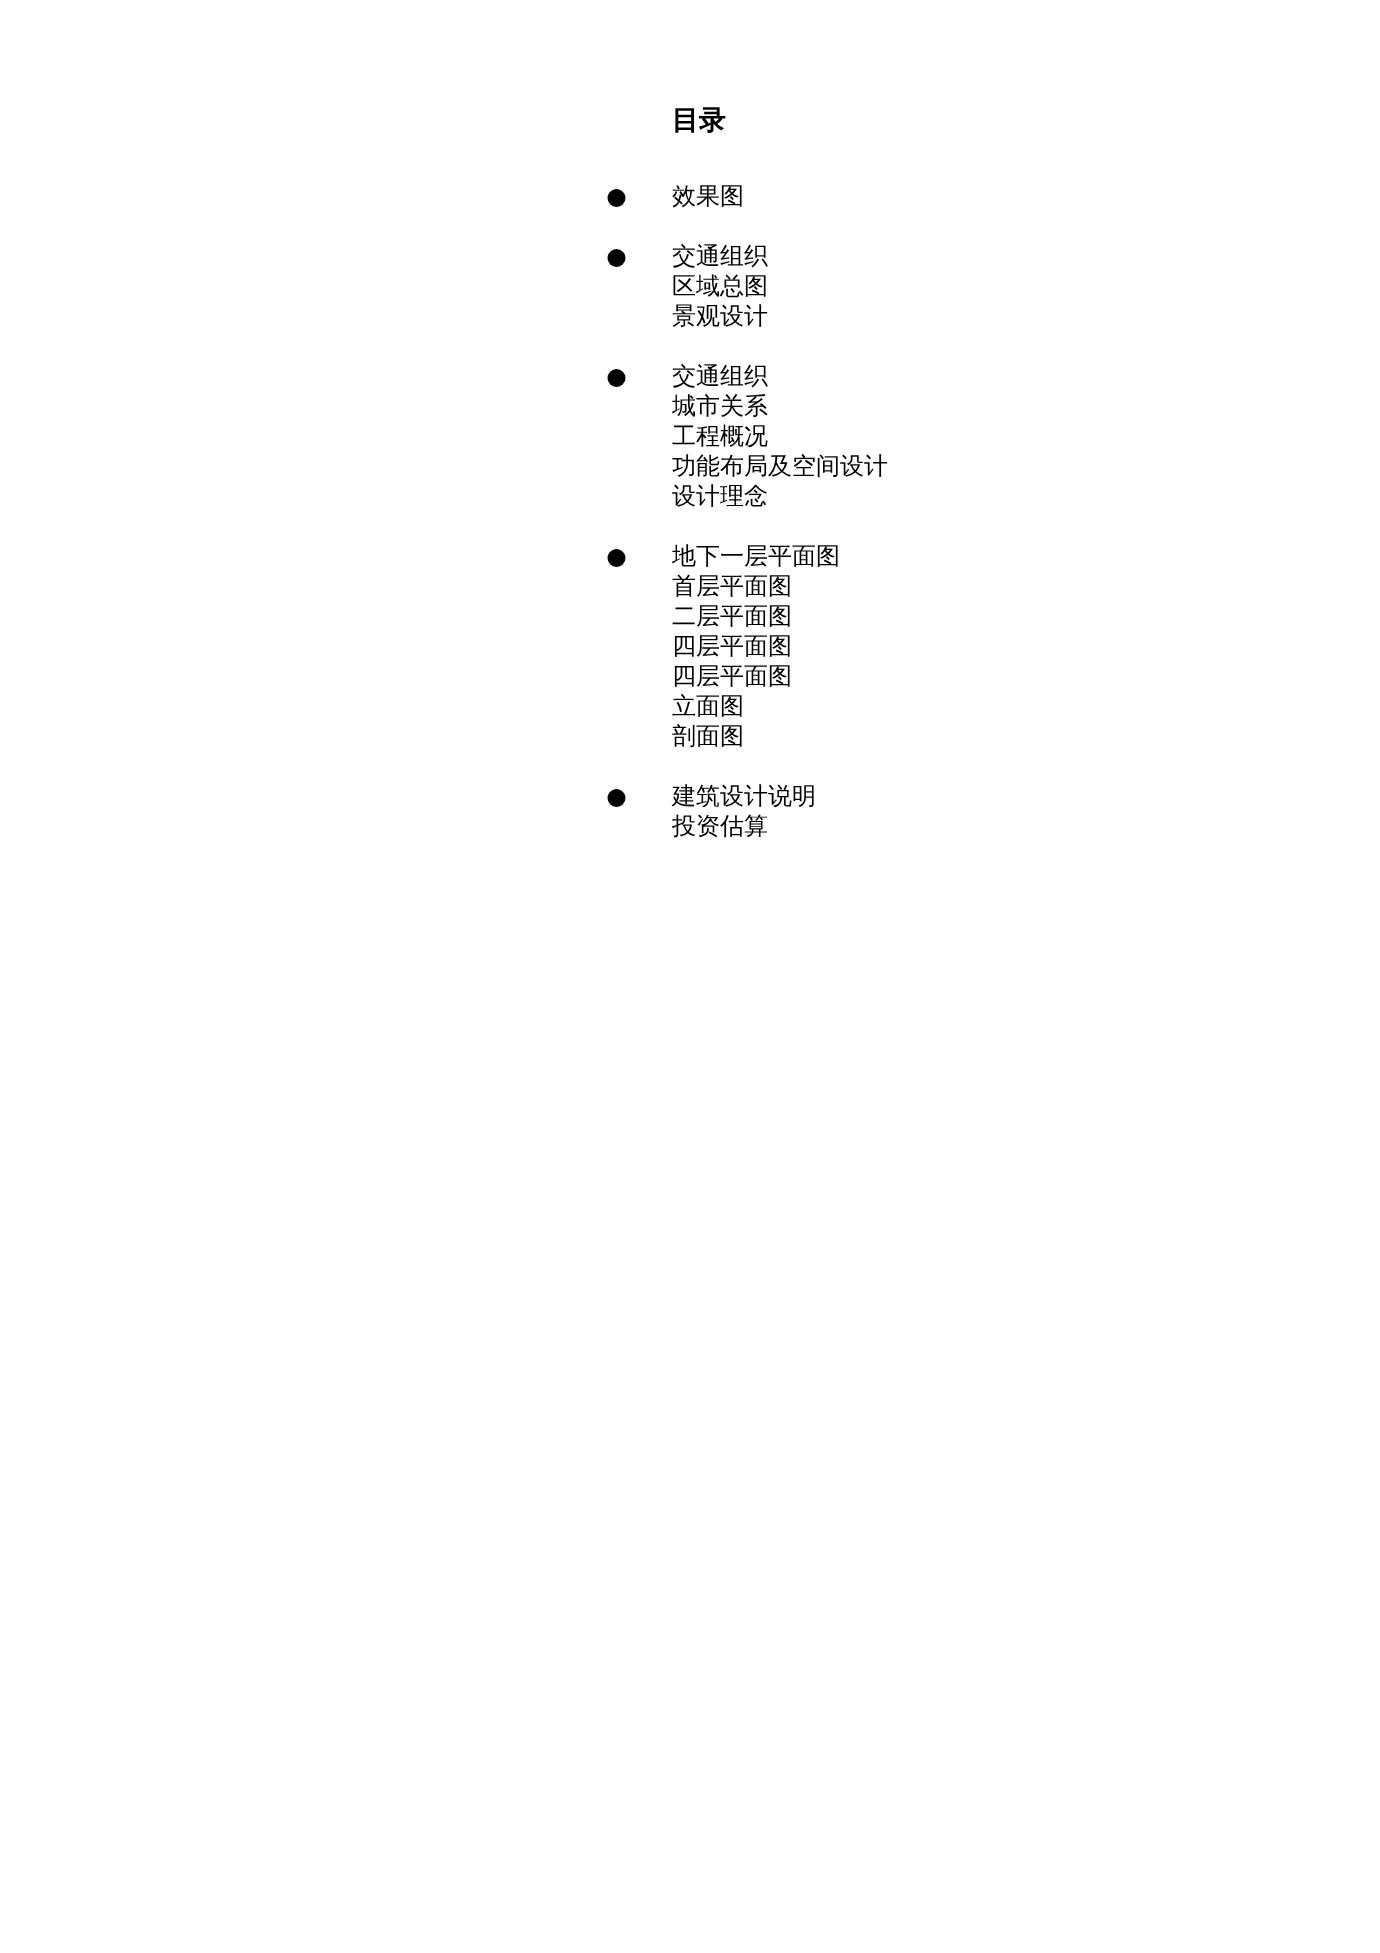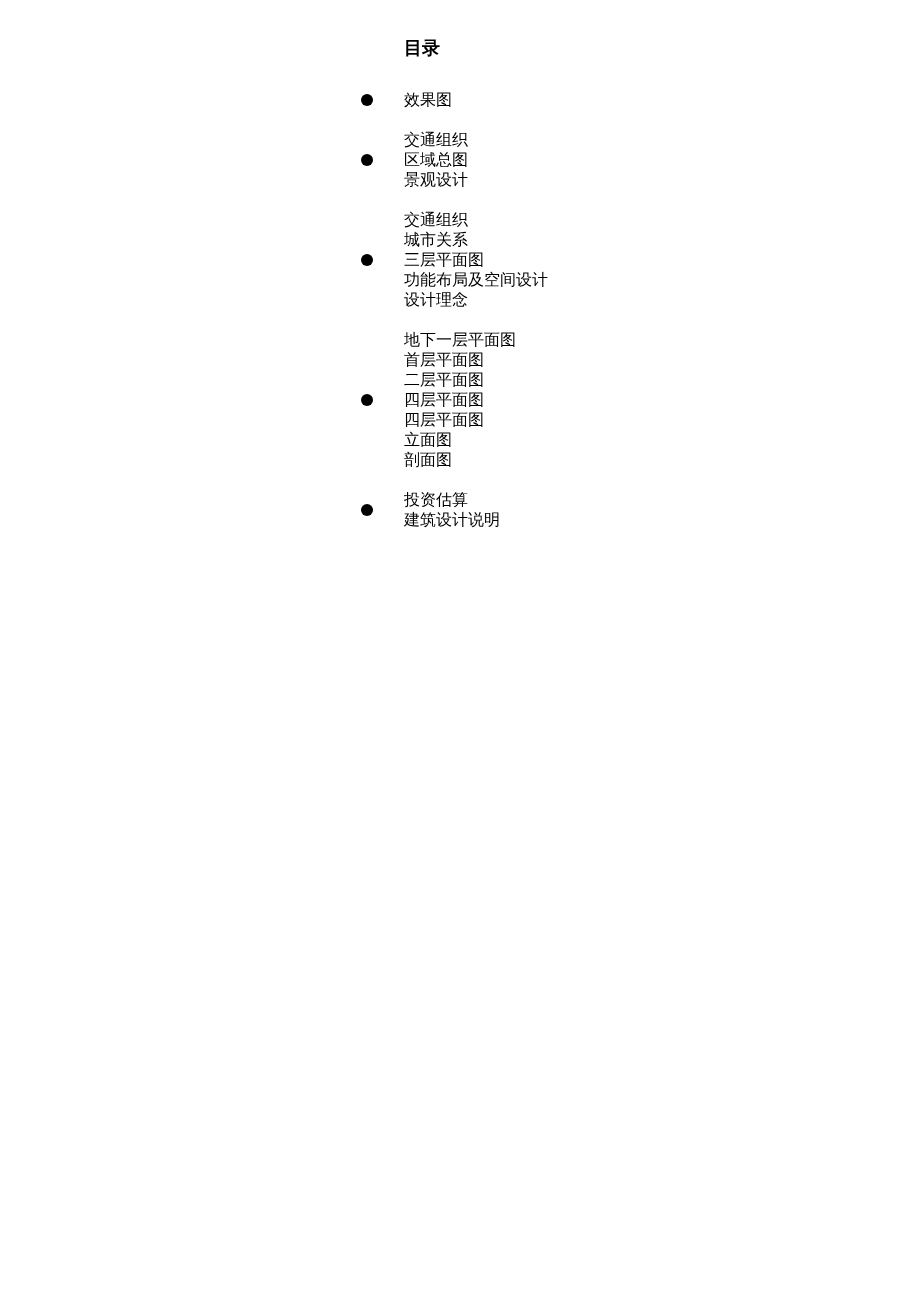--- a/index.html
+++ b/index.html
@@ -9,36 +9,37 @@
     }
     body {
       background: #ffffff;
       font-family: "SimSun", "宋体", serif;
       font-size: 16px;
       color: #000000;
       width: 920px;
       min-height: 1302px;
     }
     .page {
-      padding-top: 36px;
+      padding-top: 68px;
       padding-left: 360px;
+      margin-left: 44px;
     }
     .title {
       font-weight: bold;
       font-family: "SimHei", "黑体", sans-serif;
       font-size: 18px;
       margin-left: 44px;
       margin-bottom: 30px;
     }
     .section {
       margin-bottom: 20px;
     }
     .row {
       display: flex;
-      align-items: center;
+      align-items: flex-start;
       line-height: 20px;
     }
     .bullet-col {
       width: 44px;
       display: flex;
       align-items: center;
       height: 20px;
     }
     .bullet {
       width: 12px;
@@ -85,21 +86,21 @@
   </div>
 
   <div class="section">
     <div class="row">
       <div class="bullet-col">
         <div class="bullet"></div>
       </div>
       <div class="text-col">
         <div class="item-line">交通组织</div>
         <div class="item-line">城市关系</div>
-        <div class="item-line">三层平面图</div>
+        <div class="item-line">工程概况</div>
         <div class="item-line">功能布局及空间设计</div>
         <div class="item-line">设计理念</div>
       </div>
     </div>
   </div>
 
   <div class="section">
     <div class="row">
       <div class="bullet-col">
         <div class="bullet"></div>
@@ -115,19 +116,19 @@
       </div>
     </div>
   </div>
 
   <div class="section">
     <div class="row">
       <div class="bullet-col">
         <div class="bullet"></div>
       </div>
       <div class="text-col">
+        <div class="item-line">建筑设计说明</div>
         <div class="item-line">投资估算</div>
-        <div class="item-line">建筑设计说明</div>
       </div>
     </div>
   </div>
 
 </div>
 
 </body></html>

